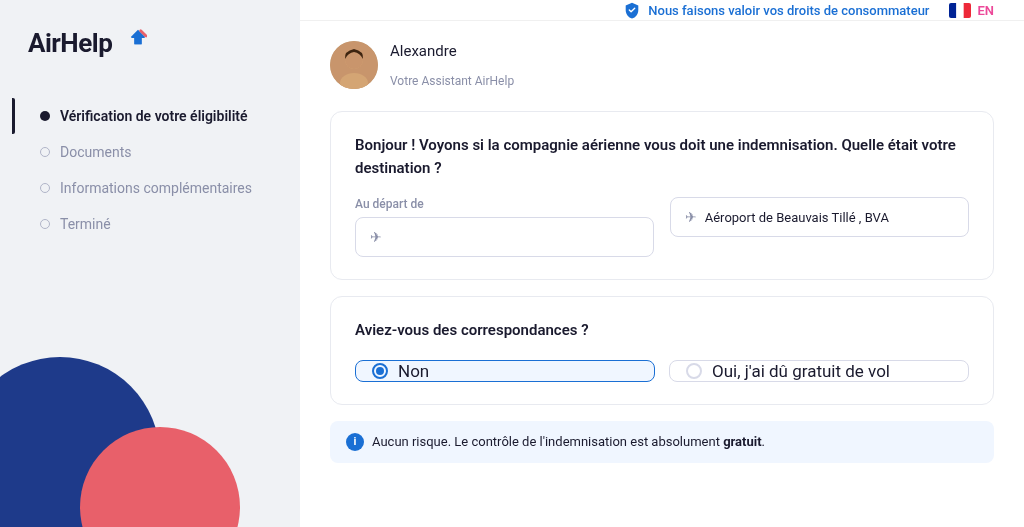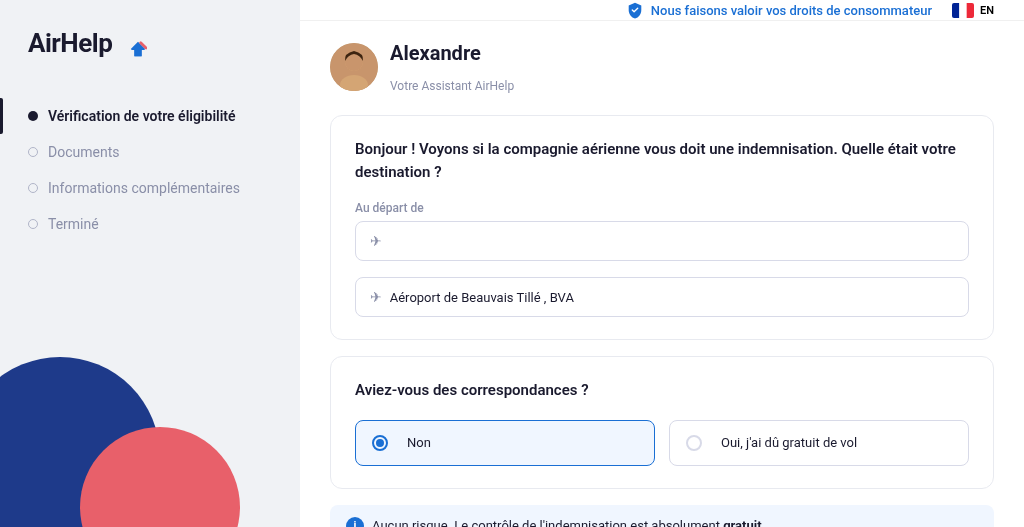--- a/index.html
+++ b/index.html
@@ -20,21 +20,21 @@
       flex-direction: column;
       position: relative;
       overflow: hidden;
       padding: 28px 0 0 0;
     }
     .logo-area {
       padding: 0 28px 40px 28px;
     }
     .logo {
       display: flex;
-      align-items: flex-end;
+      align-items: flex-start;
       gap: 15px;
     }
     .logo-text {
       font-size: 26px;
       font-weight: 700;
       color: #1a1a2e;
       letter-spacing: -0.5px;
     }
     .logo-icon {
       width: 18px;
@@ -48,20 +48,21 @@
     }
     .nav-item {
       display: flex;
       align-items: center;
       gap: 10px;
       padding: 10px 28px;
       font-size: 14px;
       color: #8a8fa8;
       cursor: pointer;
       position: relative;
+      margin-left: 12px;
     }
     .nav-item.active {
       color: #1a1a2e;
       font-weight: 600;
       font-size: 14px;
     }
     .nav-item.active::before {
       content: '';
       position: absolute;
       left: 0;
@@ -132,23 +133,23 @@
       font-weight: 500;
     }
     .shield-icon {
       width: 18px;
       height: 18px;
     }
     .lang-selector {
       display: flex;
       align-items: center;
       gap: 6px;
-      font-size: 11px;
+      font-size: 13px;
       font-weight: 600;
-      color: #000000;
+      color: #ec4899;
       cursor: pointer;
       justify-content: space-between;
     }
 
     
     .content {
       flex: 1;
       padding: 20px 30px 16px 30px;
       overflow-y: auto;
     }
@@ -166,22 +167,22 @@
       border-radius: 50%;
       background: #c8a882;
       overflow: hidden;
       flex-shrink: 0;
       display: flex;
       align-items: center;
       justify-content: center;
     }
     .assistant-info {}
     .assistant-name {
-      font-size: 20px;
-      font-weight: 700;
+      font-size: 15px;
+      font-weight: 400;
       color: #1a1a2e;
     }
     .assistant-title {
       font-size: 12px;
       color: #8a8fa8;
       margin-top: 14px;
     }
 
     
     .card {
@@ -195,21 +196,21 @@
       font-size: 15px;
       font-weight: 600;
       color: #1a1a2e;
       margin-bottom: 18px;
       line-height: 1.5;
     }
 
     
     .airport-row {
       display: grid;
-      grid-template-columns: 1fr;
+      grid-template-columns: 1fr 1fr;
       gap: 16px;
     }
     .field-group {}
     .field-label {
       font-size: 12px;
       color: #8a8fa8;
       margin-bottom: 6px;
       font-weight: 500;
     }
     .field-input {
@@ -233,25 +234,25 @@
     
     .radio-row {
       display: grid;
       grid-template-columns: 1fr 1fr;
       gap: 14px;
       margin-top: 4px;
     }
     .radio-option {
       display: flex;
       align-items: center;
-      gap: 19px;
-      padding: 14px 16px;
+      gap: 10px;
+      padding: 0 16px;
       border: 1.5px solid #d8dae8;
       border-radius: 8px;
-      font-size: 13px;
+      font-size: 17px;
       color: #1a1a2e;
       cursor: pointer;
       background: #fff;
     }
     .radio-option.selected {
       border-color: #1a6fd4;
       background: #f0f6ff;
     }
     .radio-circle {
       width: 16px;

